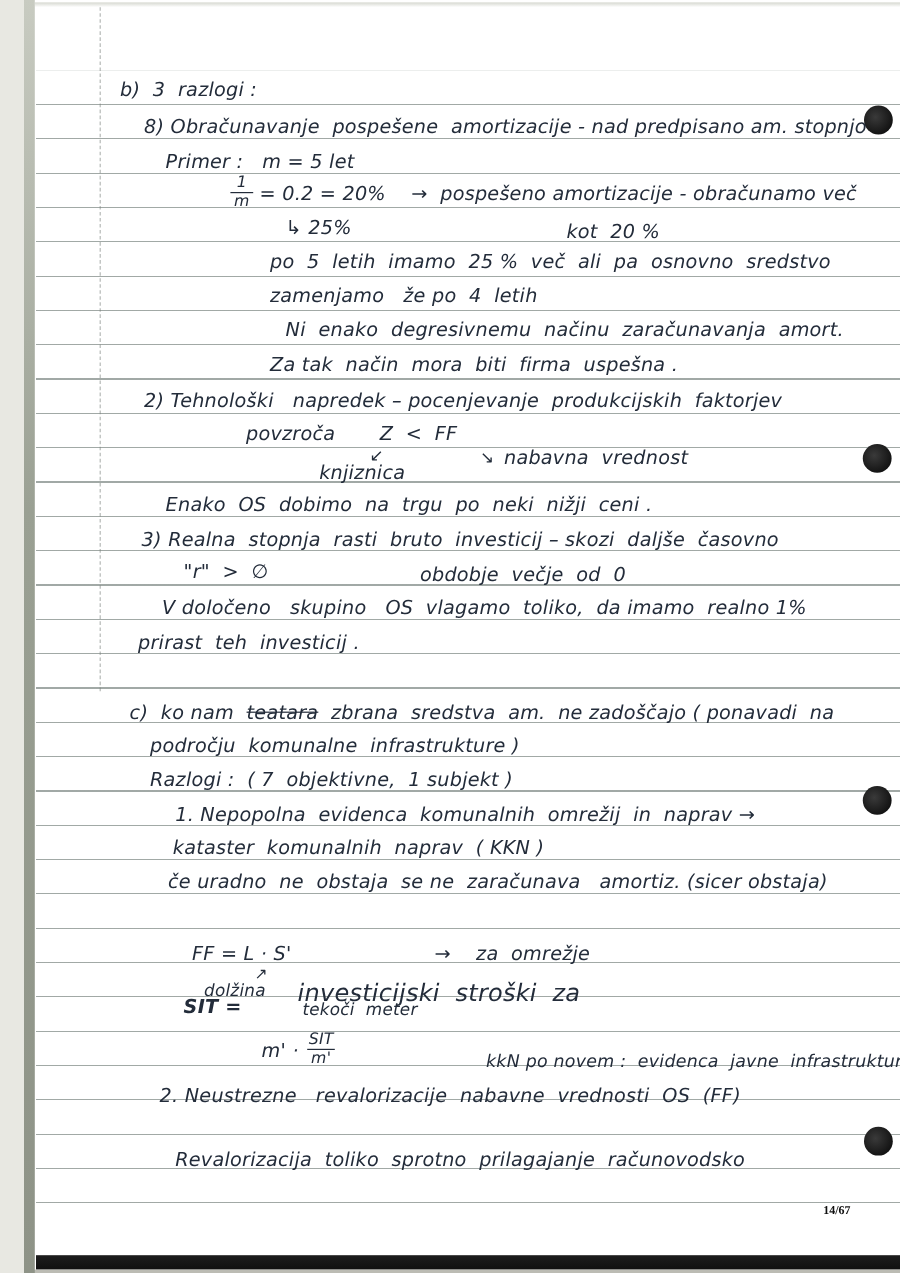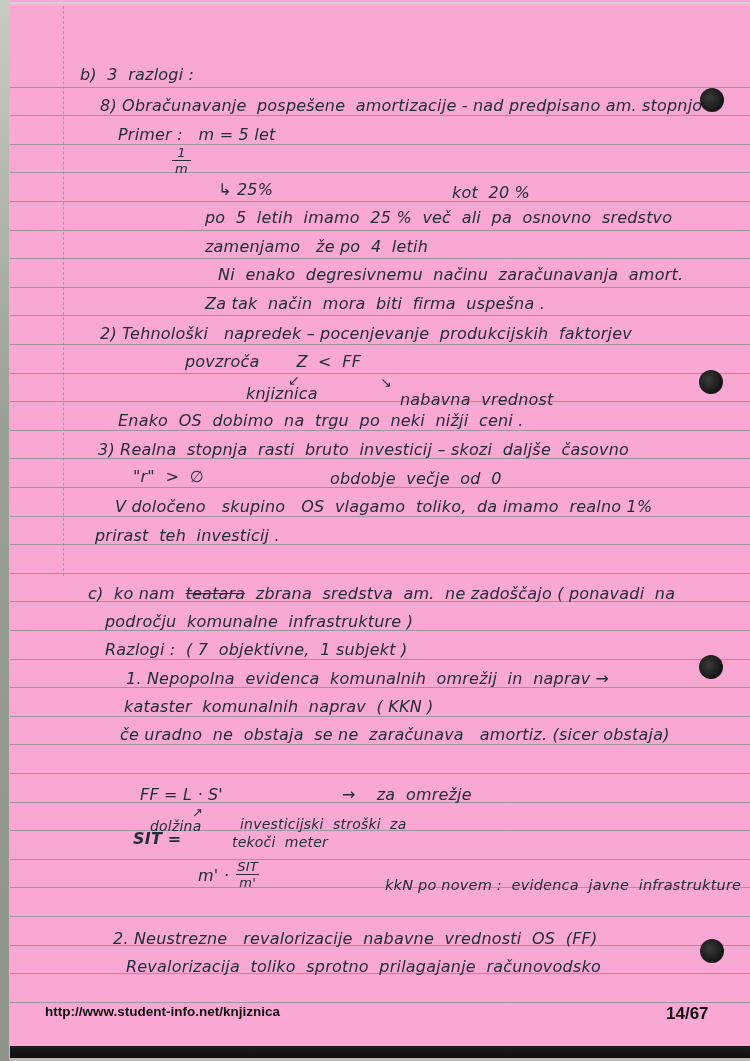--- a/index.html
+++ b/index.html
@@ -4,21 +4,22 @@
 <style>
   html,body{margin:0;padding:0;}
   body{
     width:750px;height:1061px;
     font-family:"DejaVu Sans",sans-serif;
     background:#e8e8e2;
     position:relative;overflow:hidden;
   }
   .scan{
     position:absolute;inset:0;
-    background:#f9a8d4;
+    background:#ffffff;
+    margin-left:20px;
   }
   .left-edge{
     position:absolute;left:0;top:0;width:9px;height:1061px;
     background:linear-gradient(to bottom,#c8cbc1,#9aa093 40%,#8e9387);
   }
   .paper-top-edge{
     position:absolute;left:9px;top:2px;width:741px;height:4px;
     background:linear-gradient(to bottom,#d6d8d0,transparent);
   }
   .ruled-lines{
@@ -55,22 +56,22 @@
   .frac .num{padding:0 3px 1px 3px;}
   .frac .den{border-top:1.5px solid currentColor;padding:1px 3px 0 3px;}
   .footer-url{
     position:absolute;left:45px;top:1004px;
     font-family:"Liberation Sans","DejaVu Sans",sans-serif;
     font-weight:bold;font-size:13.5px;color:#101010;font-style:normal;
     letter-spacing:0;
   }
   .footer-page{
     position:absolute;left:666px;top:1004px;
-    font-family:Liberation Sans, sans-serif;
-    font-weight:bold;font-size:17px;color:#101010;font-style:normal;text-align:right;
+    font-family:Liberation Serif, serif;
+    font-weight:bold;font-size:10px;color:#101010;font-style:normal;text-align:right;
   }
   .bottom-bar{
     position:absolute;left:10px;top:1046px;width:740px;height:12px;
     background:linear-gradient(to bottom,#1d1d1d,#101010);
   }
   .bottom-under{
     position:absolute;left:0;top:1058px;width:750px;height:3px;
     background:#bcbcb4;
   }
 </style>
@@ -84,55 +85,54 @@
   <div id="holes">
       <div class="hole" style="left: 700px; top: 88px;"></div>
       <div class="hole" style="left: 699px; top: 370px;"></div>
       <div class="hole" style="left: 699px; top: 655px;"></div>
       <div class="hole" style="left: 700px; top: 939px;"></div>
     </div>
   <div id="handwriting">
       <div class="hand" style="left: 80px; top: 66px;"><span>b)  3  razlogi :</span></div>
       <div class="hand" style="left: 100px; top: 97px;"><span>8) Obračunavanje  pospešene  amortizacije - nad predpisano am. stopnjo</span></div>
       <div class="hand" style="left: 118px; top: 126px;"><span>Primer :   m = 5 let</span></div>
-      <div class="hand" style="left: 172px; top: 148px;"><span class="frac"><span class="num">1</span><span class="den">m</span></span></div>
+      <div class="hand" style="left: 172px; top: 148px;"><span class="frac"><span class="num">1</span><span class="den">m</span></span><span> = 0.2 = 20%    →  pospešeno amortizacije - obračunamo več</span></div>
       <div class="hand" style="left: 218px; top: 181px;"><span>↳ 25%</span></div>
       <div class="hand" style="left: 452px; top: 184px;"><span>kot  20 %</span></div>
       <div class="hand" style="left: 205px; top: 209px;"><span>po  5  letih  imamo  25 %  več  ali  pa  osnovno  sredstvo</span></div>
       <div class="hand" style="left: 205px; top: 238px;"><span>zamenjamo   že po  4  letih</span></div>
       <div class="hand" style="left: 218px; top: 266px;"><span>Ni  enako  degresivnemu  načinu  zaračunavanja  amort.</span></div>
       <div class="hand" style="left: 205px; top: 295px;"><span>Za tak  način  mora  biti  firma  uspešna .</span></div>
       <div class="hand" style="left: 100px; top: 325px;"><span>2) Tehnološki   napredek – pocenjevanje  produkcijskih  faktorjev</span></div>
       <div class="hand" style="left: 185px; top: 353px;"><span>povzroča       Z  &lt;  FF</span></div>
       <div class="hand" style="left: 288px; top: 372px; font-size: 14px;"><span>↙</span></div>
       <div class="hand" style="left: 246px; top: 385px;"><span>knjiznica</span></div>
       <div class="hand" style="left: 380px; top: 374px; font-size: 14px;"><span>↘</span></div>
-      <div class="hand" style="left: 400px; top: 391px; text-align: right;"><span>nabavna  vrednost</span></div>
+      <div class="hand" style="left: 400px; top: 373px; text-align: right;"><span>nabavna  vrednost</span></div>
       <div class="hand" style="left: 118px; top: 412px;"><span>Enako  OS  dobimo  na  trgu  po  neki  nižji  ceni .</span></div>
       <div class="hand" style="left: 98px; top: 441px;"><span>3) Realna  stopnja  rasti  bruto  investicij – skozi  daljše  časovno</span></div>
       <div class="hand" style="left: 133px; top: 468px;"><span>"r"  &gt;  ∅</span></div>
       <div class="hand" style="left: 330px; top: 470px;"><span>obdobje  večje  od  0</span></div>
       <div class="hand" style="left: 115px; top: 498px;"><span>V določeno   skupino   OS  vlagamo  toliko,  da imamo  realno 1%</span></div>
       <div class="hand" style="left: 95px; top: 527px; text-align: center;"><span>prirast  teh  investicij .</span></div>
       <div class="hand" style="left: 88px; top: 585px;"><span>c)  ko nam  </span><span class="strike">teatara</span><span>  zbrana  sredstva  am.  ne zadoščajo ( ponavadi  na</span></div>
       <div class="hand" style="left: 105px; top: 613px;"><span>področju  komunalne  infrastrukture )</span></div>
       <div class="hand" style="left: 105px; top: 641px;"><span>Razlogi :  ( 7  objektivne,  1 subjekt )</span></div>
       <div class="hand" style="left: 126px; top: 670px;"><span>1. Nepopolna  evidenca  komunalnih  omrežij  in  naprav →</span></div>
       <div class="hand" style="left: 124px; top: 698px;"><span>kataster  komunalnih  naprav  ( KKN )</span></div>
       <div class="hand" style="left: 120px; top: 726px;"><span>če uradno  ne  obstaja  se ne  zaračunava   amortiz. (sicer obstaja)</span></div>
       <div class="hand" style="left: 140px; top: 786px;"><span>FF = L · S'</span></div>
       <div class="hand" style="left: 342px; top: 786px;"><span>→    za  omrežje</span></div>
       <div class="hand" style="left: 192px; top: 806px; font-size: 13px;"><span>↗</span></div>
       <div class="hand" style="left: 150px; top: 818px; font-size: 14px;"><span>dolžina</span></div>
-      <div class="hand" style="left: 240px; top: 816px; font-size: 14px;"><span>investicijski  stroški  za</span></div>
+      <div class="hand" style="left: 228px; top: 816px; font-size: 20px;"><span>investicijski  stroški  za</span></div>
       <div class="hand" style="left: 232px; top: 834px; font-size: 14px;"><span>tekoči  meter</span></div>
       <div class="hand" style="left: 133px; top: 830px; font-weight: bold;"><span>SIT =</span></div>
       <div class="hand" style="left: 198px; top: 862px;"><span>m' · </span><span class="frac"><span class="num">SIT</span><span class="den">m'</span></span></div>
       <div class="hand" style="left: 385px; top: 877px; font-size: 14.5px;"><span>kkN po novem :  evidenca  javne  infrastrukture</span></div>
-      <div class="hand" style="left: 113px; top: 930px;"><span>2. Neustrezne   revalorizacije  nabavne  vrednosti  OS  (FF)</span></div>
+      <div class="hand" style="left: 113px; top: 904px;"><span>2. Neustrezne   revalorizacije  nabavne  vrednosti  OS  (FF)</span></div>
       <div class="hand" style="left: 126px; top: 958px;"><span>Revalorizacija  toliko  sprotno  prilagajanje  računovodsko</span></div>
     </div>
-  <div class="footer-url">http://www.student-info.net/knjiznica</div>
   <div class="footer-page">14/67</div>
   <div class="bottom-bar"></div>
   <div class="bottom-under"></div>
   <div class="left-edge"></div>
 </div>
 
 </body></html>

